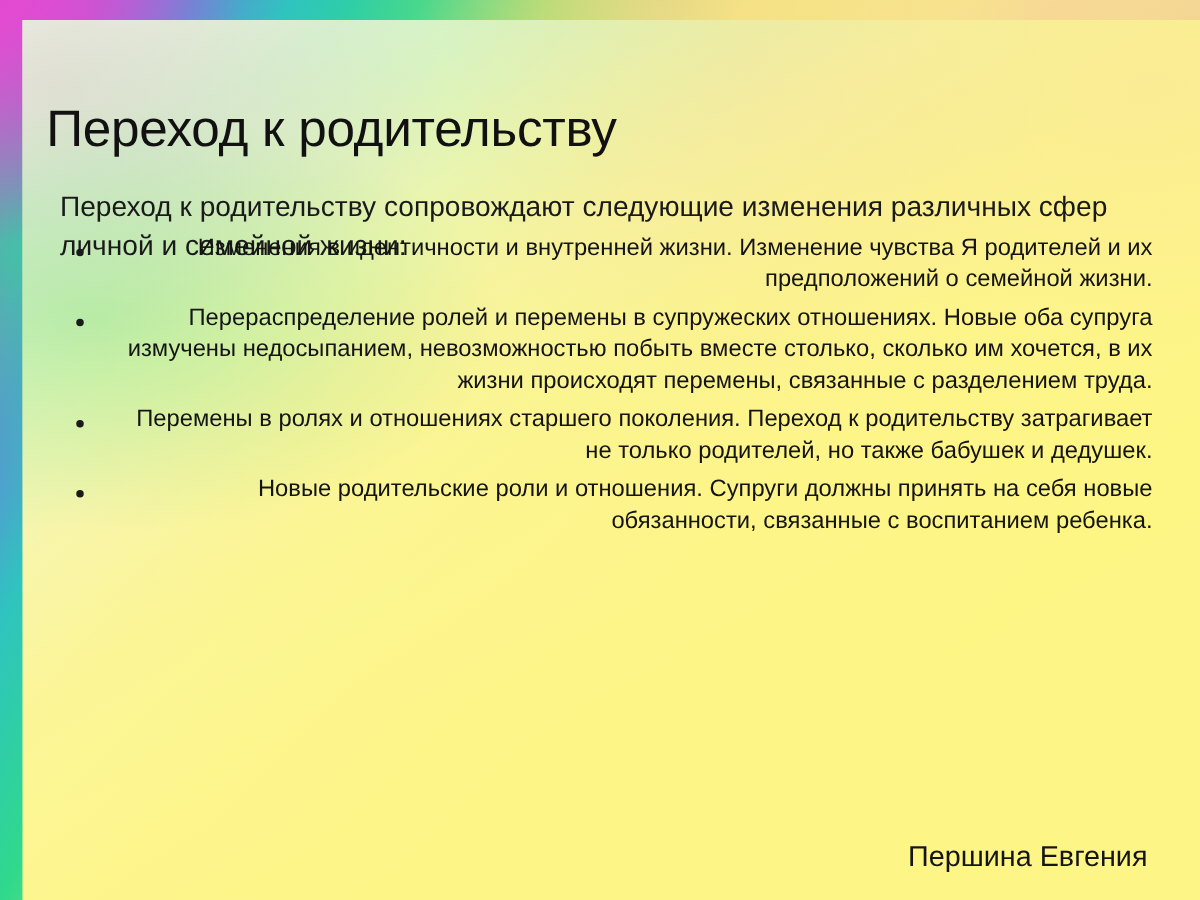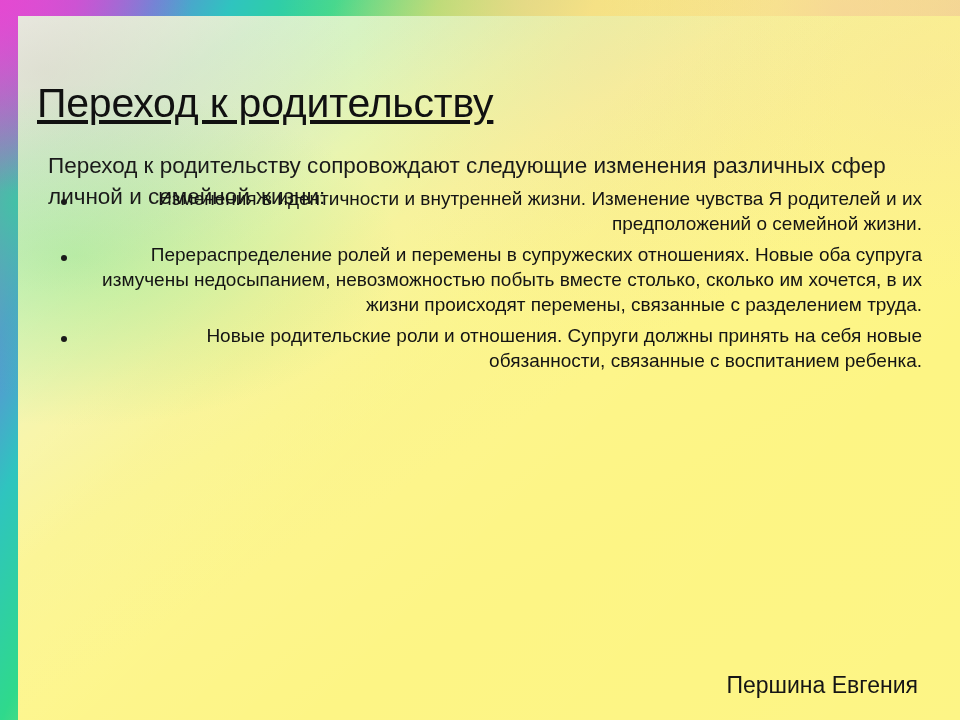--- a/index.html
+++ b/index.html
@@ -98,21 +98,20 @@
     position: absolute;
     left: 37px;
     top: 52px;
     width: 880px;
     font-size: 41px;
     font-weight: 400;
     line-height: 48px;
     color: #111111;
     letter-spacing: -0.2px;
     white-space: nowrap;
-    text-decoration: underline;
   }
 
   .subtitle {
     position: absolute;
     left: 48px;
     top: 122px;
     width: 862px;
     font-size: 22.5px;
     line-height: 31px;
     color: #1a1a1a;
@@ -177,20 +176,24 @@
       <li class="bullet-item">
         <span class="bullet-marker"></span>
         <span class="bullet-text">Изменения в идентичности и внутренней жизни. Изменение чувства Я родителей и их предположений о семейной жизни.</span>
       </li>
       <li class="bullet-item">
         <span class="bullet-marker"></span>
         <span class="bullet-text"> Перераспределение ролей и перемены в супружеских отношениях. Новые оба супруга измучены недосыпанием, невозможностью побыть вместе столько, сколько им хочется, в их жизни происходят перемены, связанные с разделением труда.</span>
       </li>
       <li class="bullet-item">
         <span class="bullet-marker"></span>
+        <span class="bullet-text"> Перемены в ролях и отношениях старшего поколения. Переход к родительству затрагивает не только родителей, но также бабушек и дедушек.</span>
+      </li>
+      <li class="bullet-item">
+        <span class="bullet-marker"></span>
         <span class="bullet-text">Новые родительские роли и отношения. Супруги должны принять на себя новые обязанности, связанные с воспитанием ребенка.</span>
       </li>
     </ul>
 
     <div class="author">Першина Евгения</div>
 
   </div>
 </div>
 
 </body></html>

